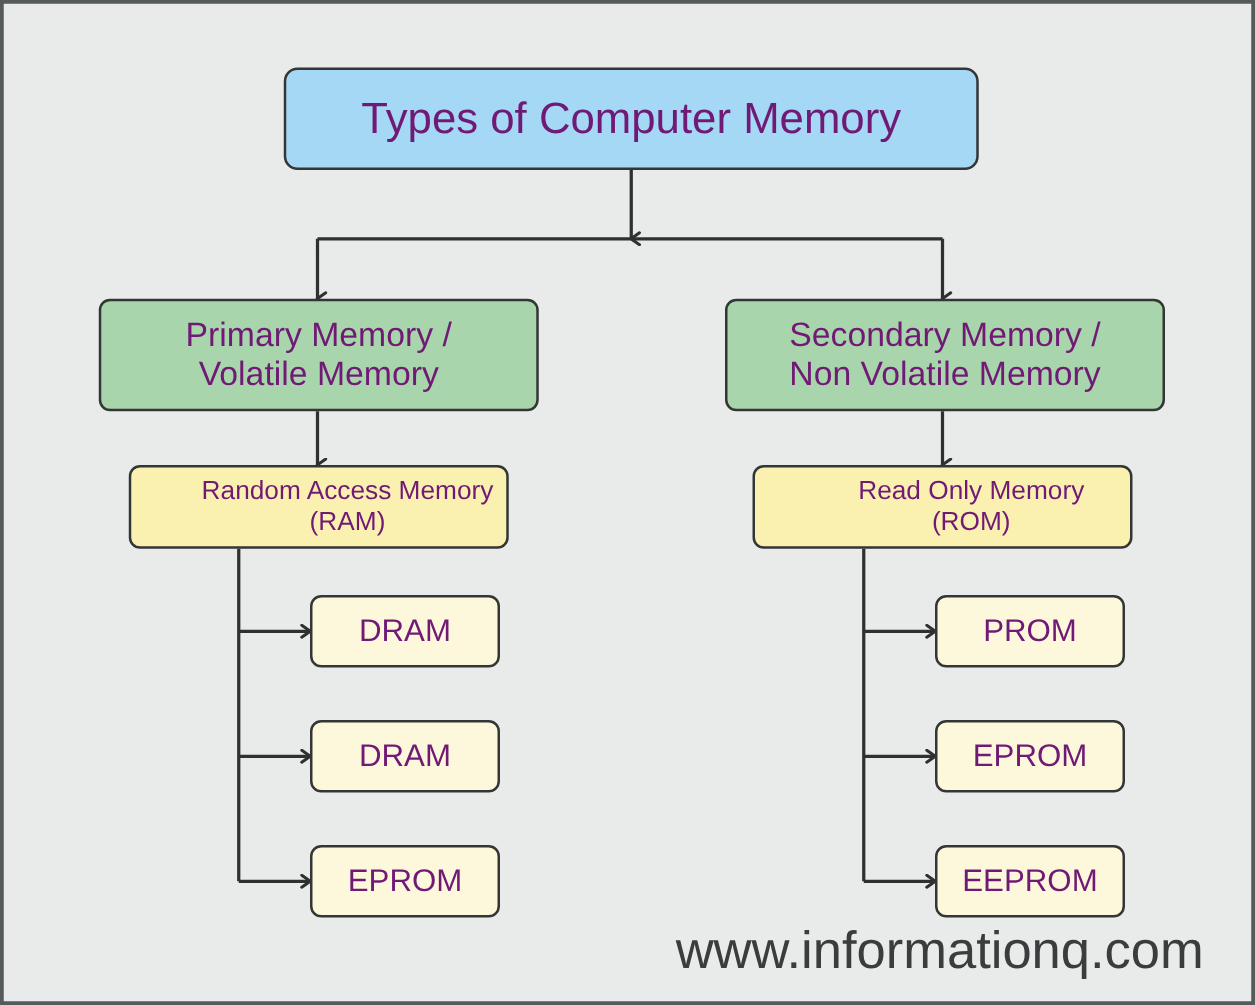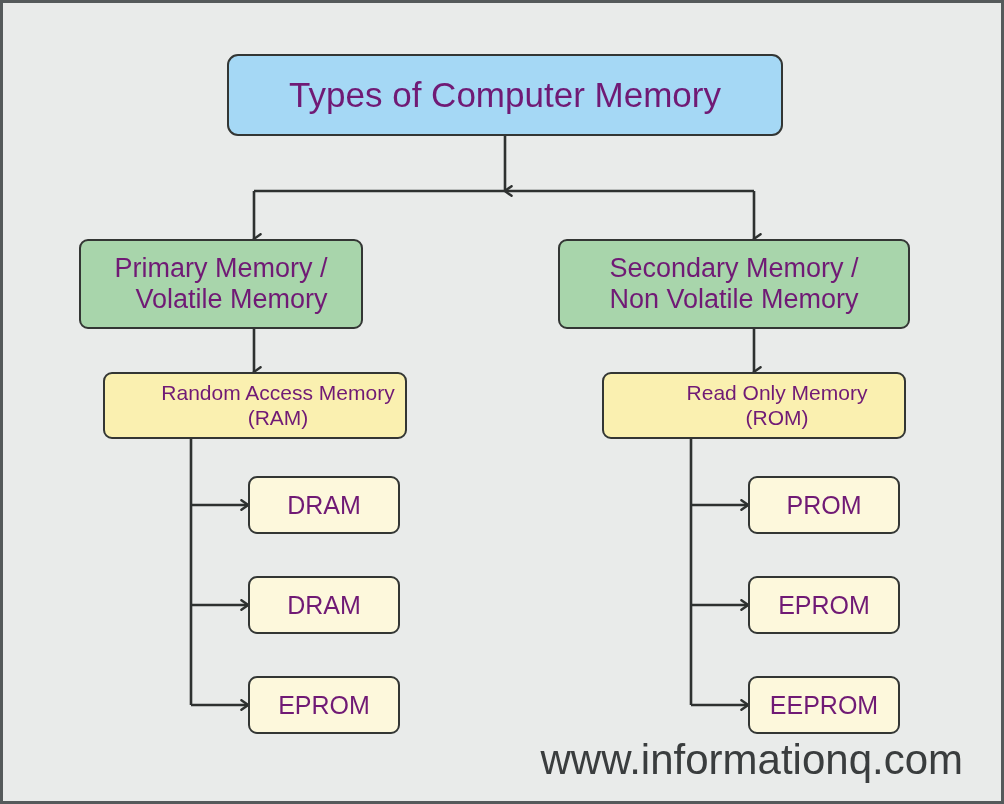--- a/index.html
+++ b/index.html
@@ -103,24 +103,24 @@
 
       <line x1="688" y1="436" x2="688" y2="702"></line>
       <line x1="688" y1="502" x2="745" y2="502" marker-end="url(#arrowRight)"></line>
       <line x1="688" y1="602" x2="745" y2="602" marker-end="url(#arrowRight)"></line>
       <line x1="688" y1="702" x2="745" y2="702" marker-end="url(#arrowRight)"></line>
     </g>
   </svg>
 
   <div class="node title" style="left:224px; top:51px; width:556px; height:82px;">Types of Computer Memory</div>
 
-  <div class="node level1" style="left:76px; top:236px; width:284px; height:90px;text-align:right;">Primary Memory /
+  <div class="node level1" style="left:76px; top:236px; width:352px; height:90px;">Primary Memory /
 Volatile Memory</div>
 
-  <div class="node level1" style="left:555px; top:236px; width:352px; height:90px;">Secondary Memory /
+  <div class="node level1" style="left:577px; top:236px; width:352px; height:90px;">Secondary Memory /
 Non Volatile Memory</div>
 
   <div class="node level2" style="left:100px; top:369px; width:304px; height:67px;">Random Access Memory
 (RAM)</div>
 
   <div class="node level2" style="left:599px; top:369px; width:304px; height:67px;">Read Only Memory
 (ROM)</div>
 
   <div class="node leaf" style="left:245px; top:473px; width:152px; height:58px;">DRAM</div>
   <div class="node leaf" style="left:245px; top:573px; width:152px; height:58px;">DRAM</div>

